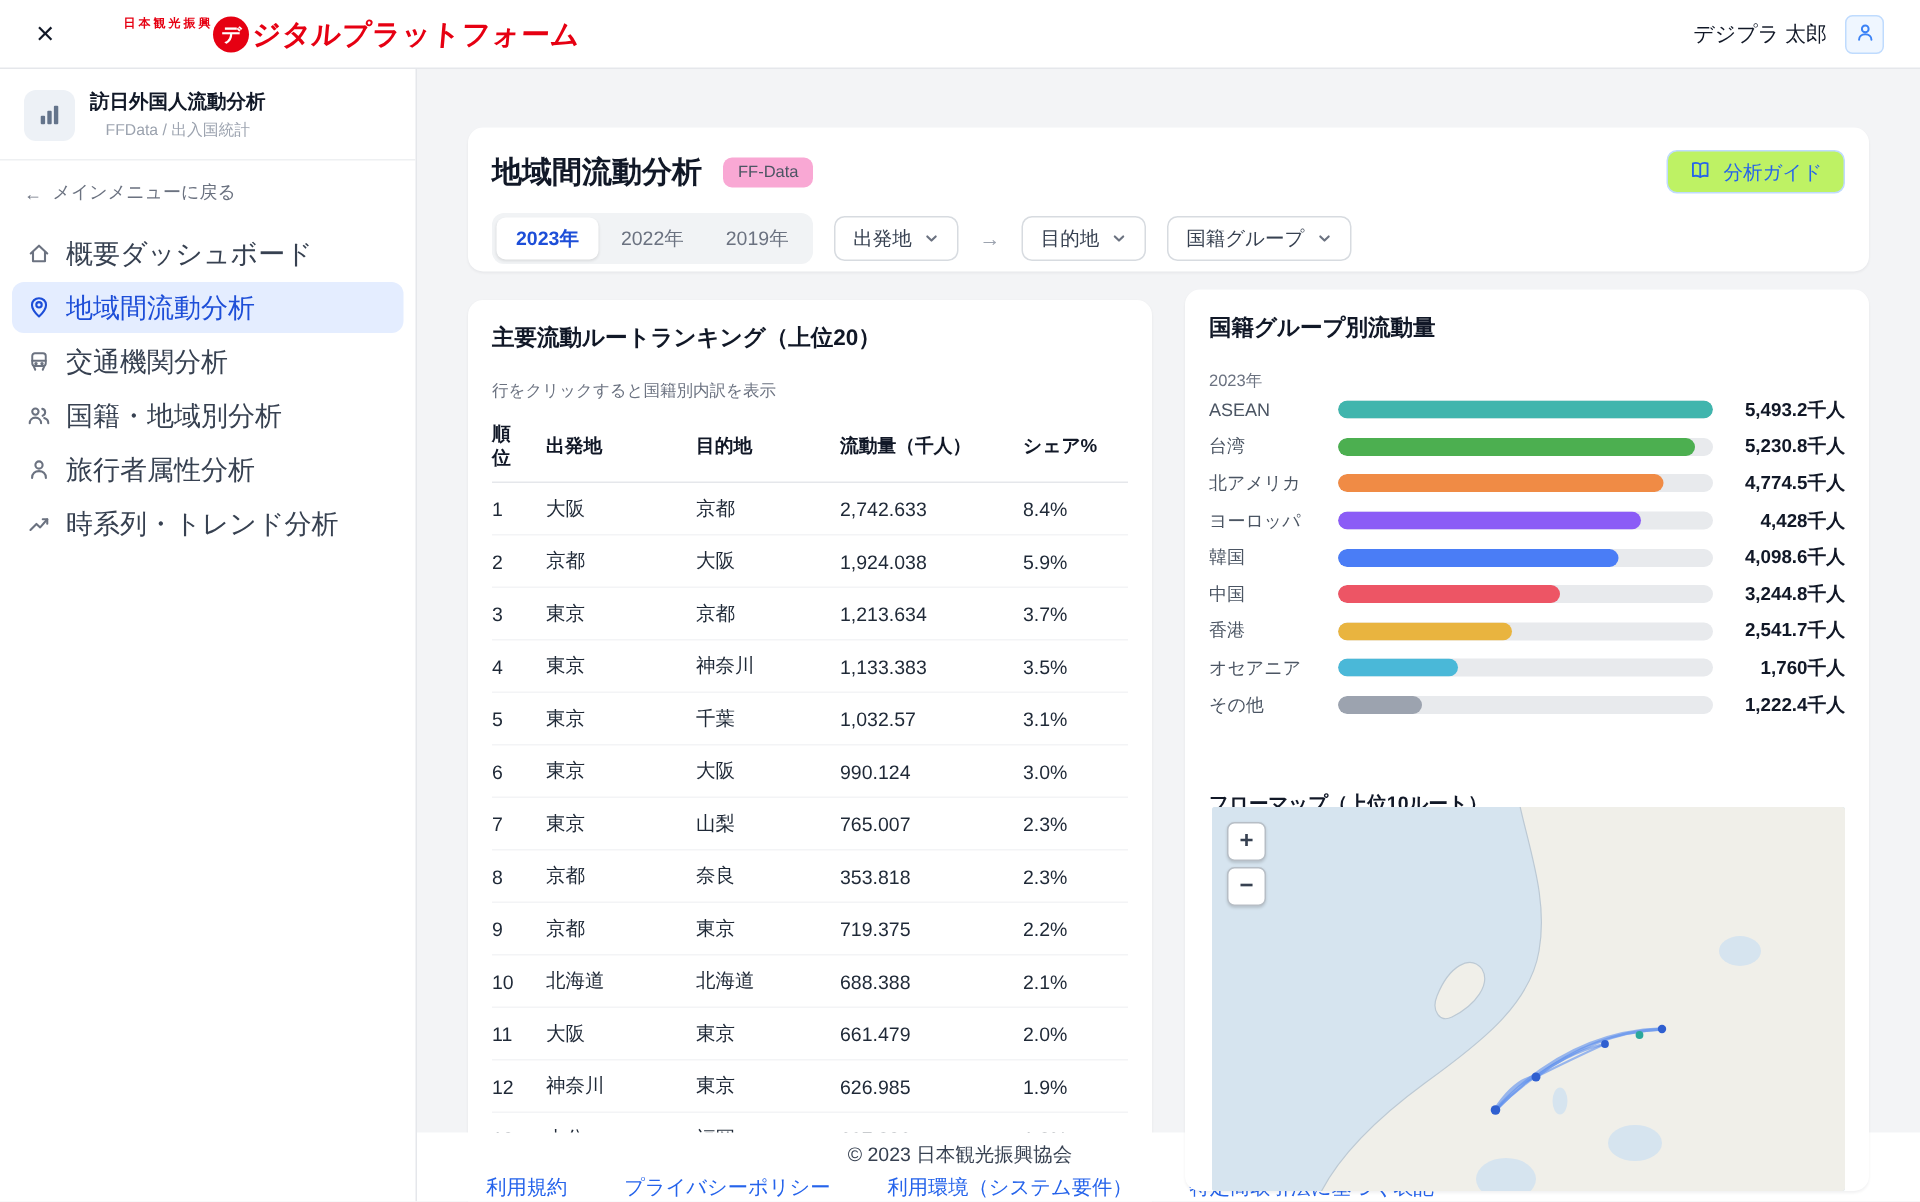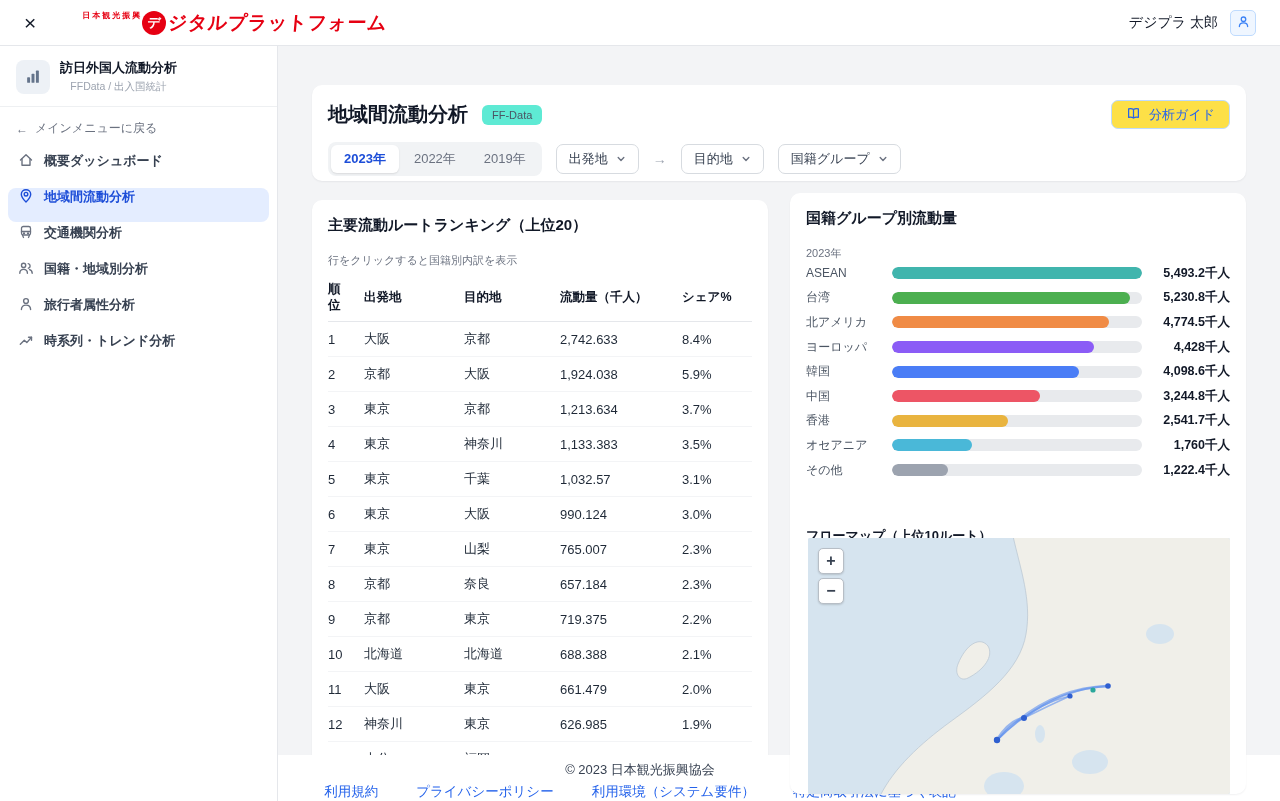--- a/index.html
+++ b/index.html
@@ -29,34 +29,34 @@
   .sidebar { position: absolute; top: 46px; left: 0; bottom: 0; width: 278px; background: #fff;
     border-right: 1px solid #e5e7eb; z-index: 20; }
   .app-block { display: flex; align-items: center; gap: 10px; padding: 13px 16px 12px; border-bottom: 1px solid #eef0f2; text-align: center; }
   .app-icon { flex: 0 0 34px; width: 34px; height: 34px; border-radius: 8px; background: #edf1f6;
     color: #64748b; display: flex; align-items: center; justify-content: center; }
   .app-title { font-size: 13px; font-weight: bold; }
   .app-sub { font-size: 10.5px; color: #9ca3af; margin-top: 3px; }
   .back-link { display: flex; align-items: center; gap: 7px; font-size: 12px; color: #6b7280;
     padding: 13px 16px 9px; cursor: pointer; }
   .menu { padding: 6px 8px; display: flex; flex-direction: column; gap: 2px; }
-  .menu-item { display: flex; align-items: flex-start; gap: 10px; height: 34px; padding: 0 10px;
-    border-radius: 8px; font-size: 13px; color: #374151; cursor: pointer; font-weight: bold; }
+  .menu-item { display: flex; align-items: center; gap: 10px; height: 34px; padding: 0 10px;
+    border-radius: 8px; font-size: 18px; color: #374151; cursor: pointer; }
   .menu-item .mi-icon { color: #6b7280; display: flex; }
   .menu-item.active { background: #e4edff; color: #1d4ed8; }
   .menu-item.active .mi-icon { color: #1d4ed8; }
   
   .main { position: absolute; left: 278px; top: 46px; right: 0; bottom: 0; background: #f3f4f6; }
   .card { position: absolute; background: #fff; border-radius: 10px; box-shadow: 0 1px 2px rgba(16,24,40,.06); }
   .page-card { left: 34px; top: 39px; width: 934px; height: 96px; padding: 0 16px; }
   .page-title-row { display: flex; align-items: center; padding-top: 15px; }
   .page-title { font-size: 20px; font-weight: bold; }
-  .ff-badge { margin-left: 14px; background: #5eead4; color: #4b5563; font-size: 11px;
+  .ff-badge { margin-left: 14px; background: #f9a8d4; color: #4b5563; font-size: 11px;
     padding: 4px 10px; border-radius: 6px; }
-  .guide-btn { margin-left: auto; display: flex; align-items: center; gap: 8px; background: #fde047;
+  .guide-btn { margin-left: auto; display: flex; align-items: center; gap: 8px; background: #bef264;
     border: 1px solid #bfdbfe; color: #2563eb; font-size: 13px; height: 29px; padding: 0 14px;
     border-radius: 7px; cursor: pointer; font-family: inherit; }
   .filter-row { display: flex; align-items: center; gap: 14px; margin-top: 13px; }
   .segmented { background: #f1f3f5; border-radius: 8px; padding: 3px; display: flex; gap: 2px; }
   .tab { border: none; background: transparent; font-size: 13px; color: #6b7280; padding: 5px 13px;
     border-radius: 6px; cursor: pointer; font-family: inherit; }
   .tab.selected { background: #fff; color: #1d4ed8; font-weight: bold; box-shadow: 0 1px 2px rgba(0,0,0,.1); }
   .dropdown { display: flex; align-items: center; gap: 8px; background: #fff; border: 1px solid #d7dbe0;
     border-radius: 7px; height: 30px; padding: 0 12px; font-size: 13px; color: #374151; cursor: pointer; }
   .flow-arrow { color: #9ca3af; font-size: 14px; }
@@ -306,21 +306,21 @@
             <div>7</div>
             <div>東京</div>
             <div>山梨</div>
             <div>765.007</div>
             <div>2.3%</div>
           </div>
           <div class="t-row">
             <div>8</div>
             <div>京都</div>
             <div>奈良</div>
-            <div>657.184</div>
+            <div>353.818</div>
             <div>2.3%</div>
           </div>
           <div class="t-row">
             <div>9</div>
             <div>京都</div>
             <div>東京</div>
             <div>719.375</div>
             <div>2.2%</div>
           </div>
           <div class="t-row">

